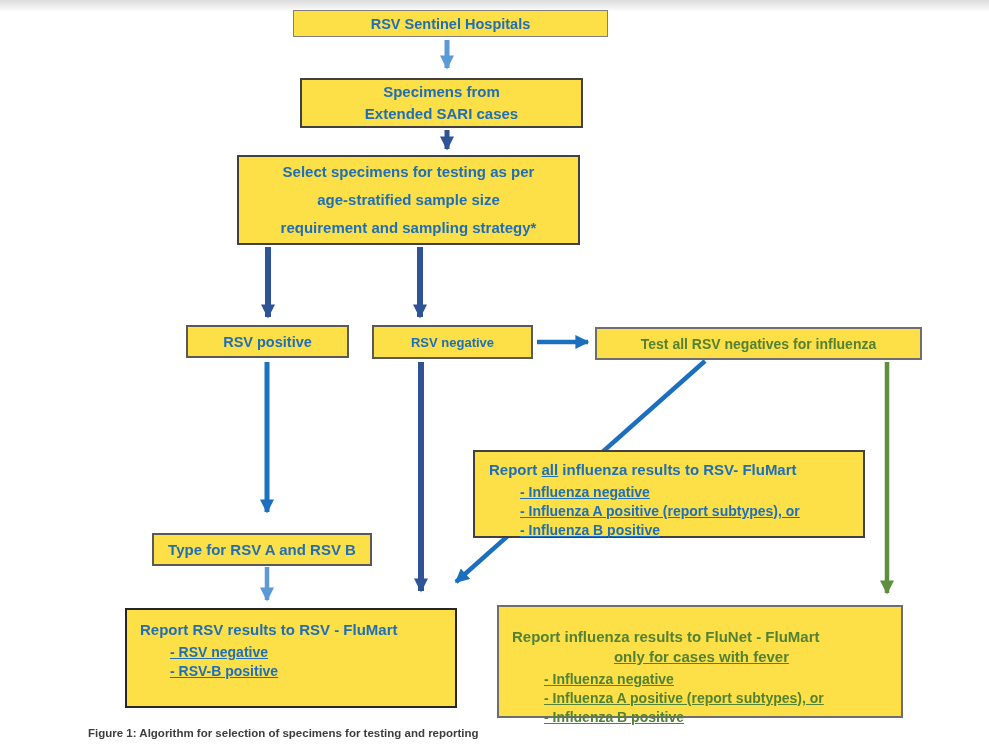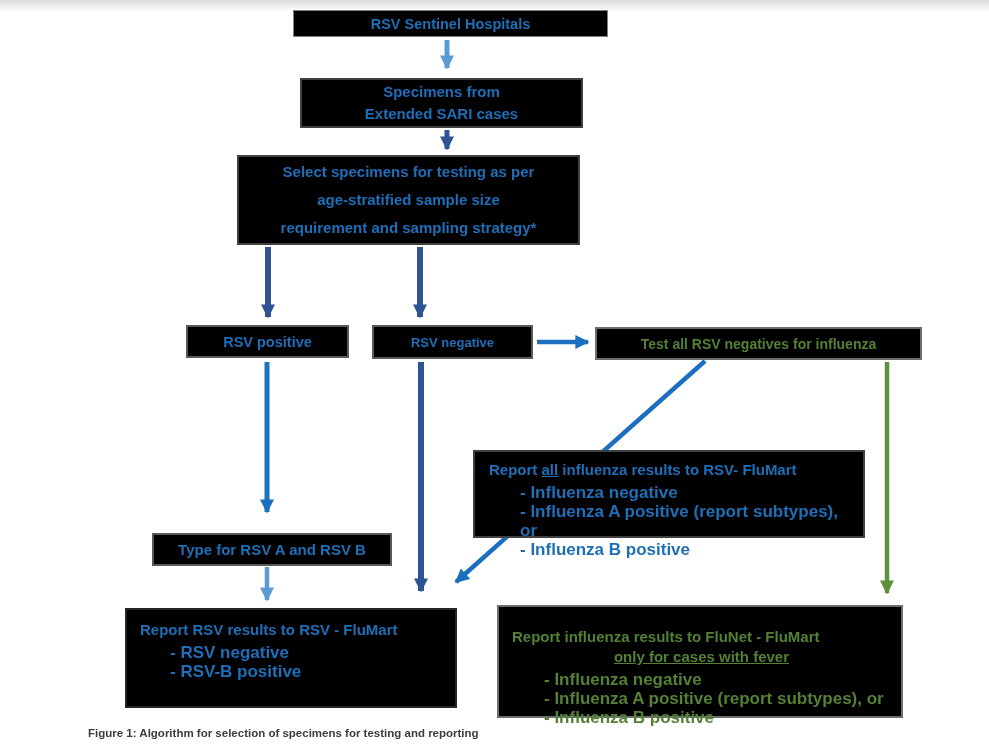--- a/index.html
+++ b/index.html
@@ -1,35 +1,35 @@
 <!DOCTYPE html>
 <html><head>
 <meta charset="utf-8">
 <style>
   html,body{margin:0;padding:0;background:#ffffff;}
   body{width:989px;height:751px;position:relative;overflow:hidden;
        font-family:"Liberation Sans", sans-serif;}
   .top-fade{position:absolute;left:0;top:0;width:989px;height:12px;
        background:linear-gradient(#dcdcdc,#ffffff);z-index:0;}
   .layer{position:absolute;left:0;top:0;z-index:1;}
-  .node{position:absolute;background:#000000;z-index:2;box-sizing:border-box;
+  .node{position:absolute;background:#fde047;z-index:2;box-sizing:border-box;
         color:#1F6EB8;font-weight:bold;}
   .center{display:flex;align-items:center;justify-content:center;text-align:center;}
   .b-sentinel{left:293px;top:10px;width:315px;height:27px;border:1.5px solid #7f7f7f;font-size:14.5px;}
   .b-specimens{left:300px;top:78px;width:283px;height:50px;border:2px solid #404040;font-size:15px;line-height:22px;flex-direction:column;}
   .b-select{left:237px;top:155px;width:343px;height:90px;border:2px solid #404040;font-size:15px;line-height:28px;flex-direction:column;}
   .b-rsvpos{left:186px;top:325px;width:163px;height:33px;border:2px solid #595959;font-size:14.5px;}
   .b-rsvneg{left:372px;top:325px;width:161px;height:34px;border:2px solid #595959;font-size:13px;}
   .b-testneg{left:595px;top:327px;width:327px;height:33px;border:2px solid #6e6e6e;font-size:14px;color:#538135;}
   .b-reportflu{left:473px;top:450px;width:392px;height:88px;border:2px solid #404040;padding:8px 10px 6px 14px;font-size:15px;}
-  .b-typersv{left:152px;top:533px;width:240px;height:33px;border:2px solid #595959;font-size:15px;}
+  .b-typersv{left:152px;top:533px;width:220px;height:33px;border:2px solid #595959;font-size:15px;}
   .b-reportrsv{left:125px;top:608px;width:332px;height:100px;border:2px solid #262626;padding:10px 2px 6px 13px;font-size:15px;}
   .b-reportflunet{left:497px;top:605px;width:406px;height:113px;border:2px solid #6e6e6e;padding:20px 10px 6px 13px;font-size:15px;color:#538135;}
   .items{margin-top:3px;}
-  .item{font-size:17px;line-height:19px;font-weight:bold;}
+  .item{font-size:14px;line-height:19px;font-weight:bold;text-decoration:underline;}
   .b-reportflu .item{margin-left:31px;}
   .b-reportrsv .item{margin-left:30px;}
   .b-reportflunet .item{margin-left:32px;}
   .u{text-decoration:underline;text-align:center;}
   .title-line{line-height:20px;}
   .caption{position:absolute;left:88px;top:727px;font-size:11.5px;font-weight:bold;color:#3d3d3d;z-index:2;}
 </style>
 </head>
 <body>
 

